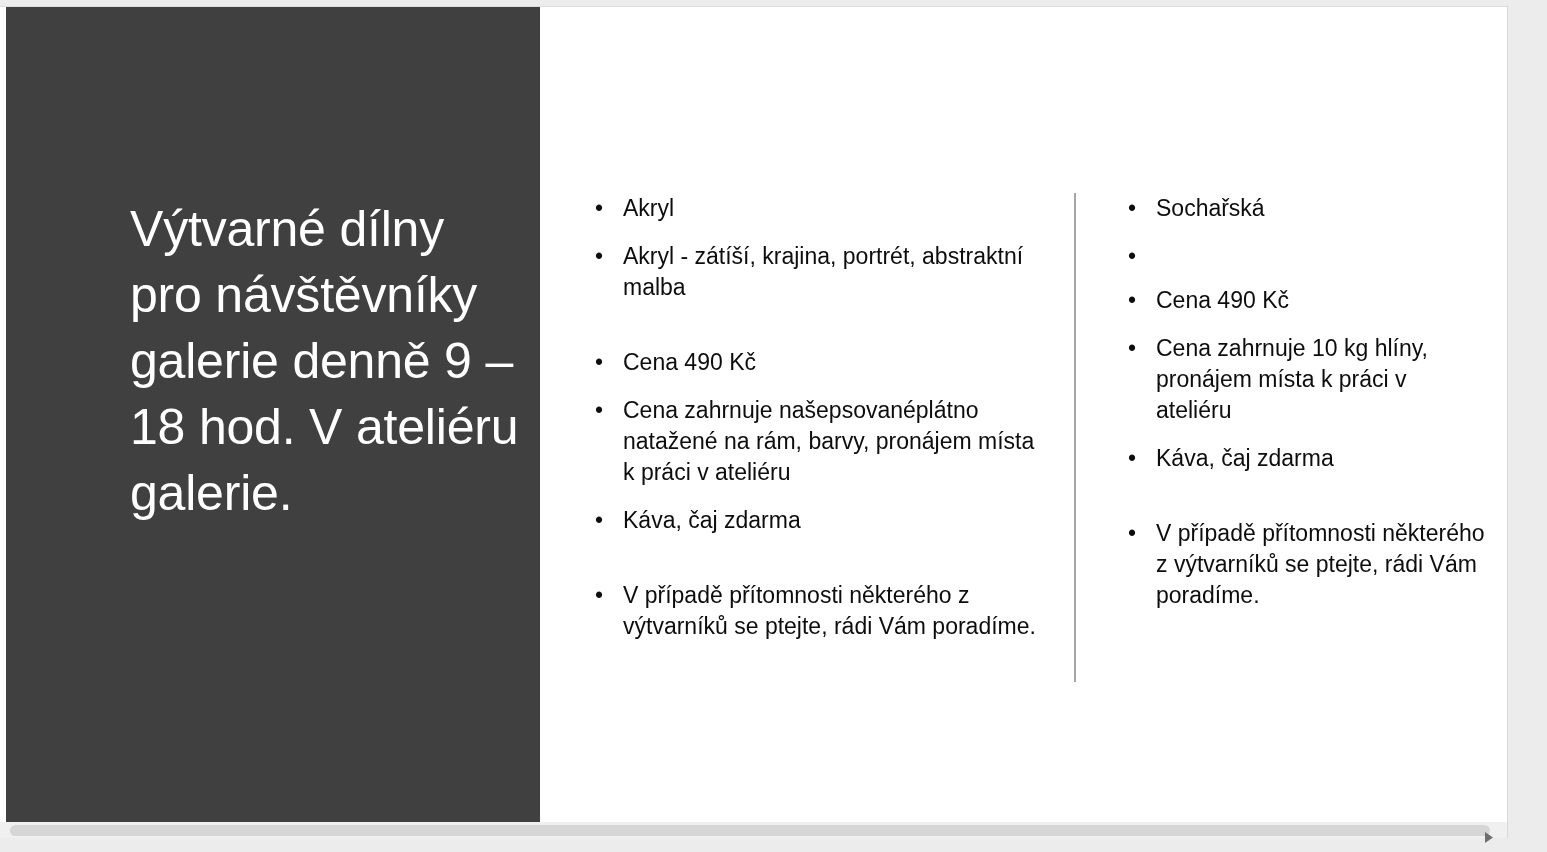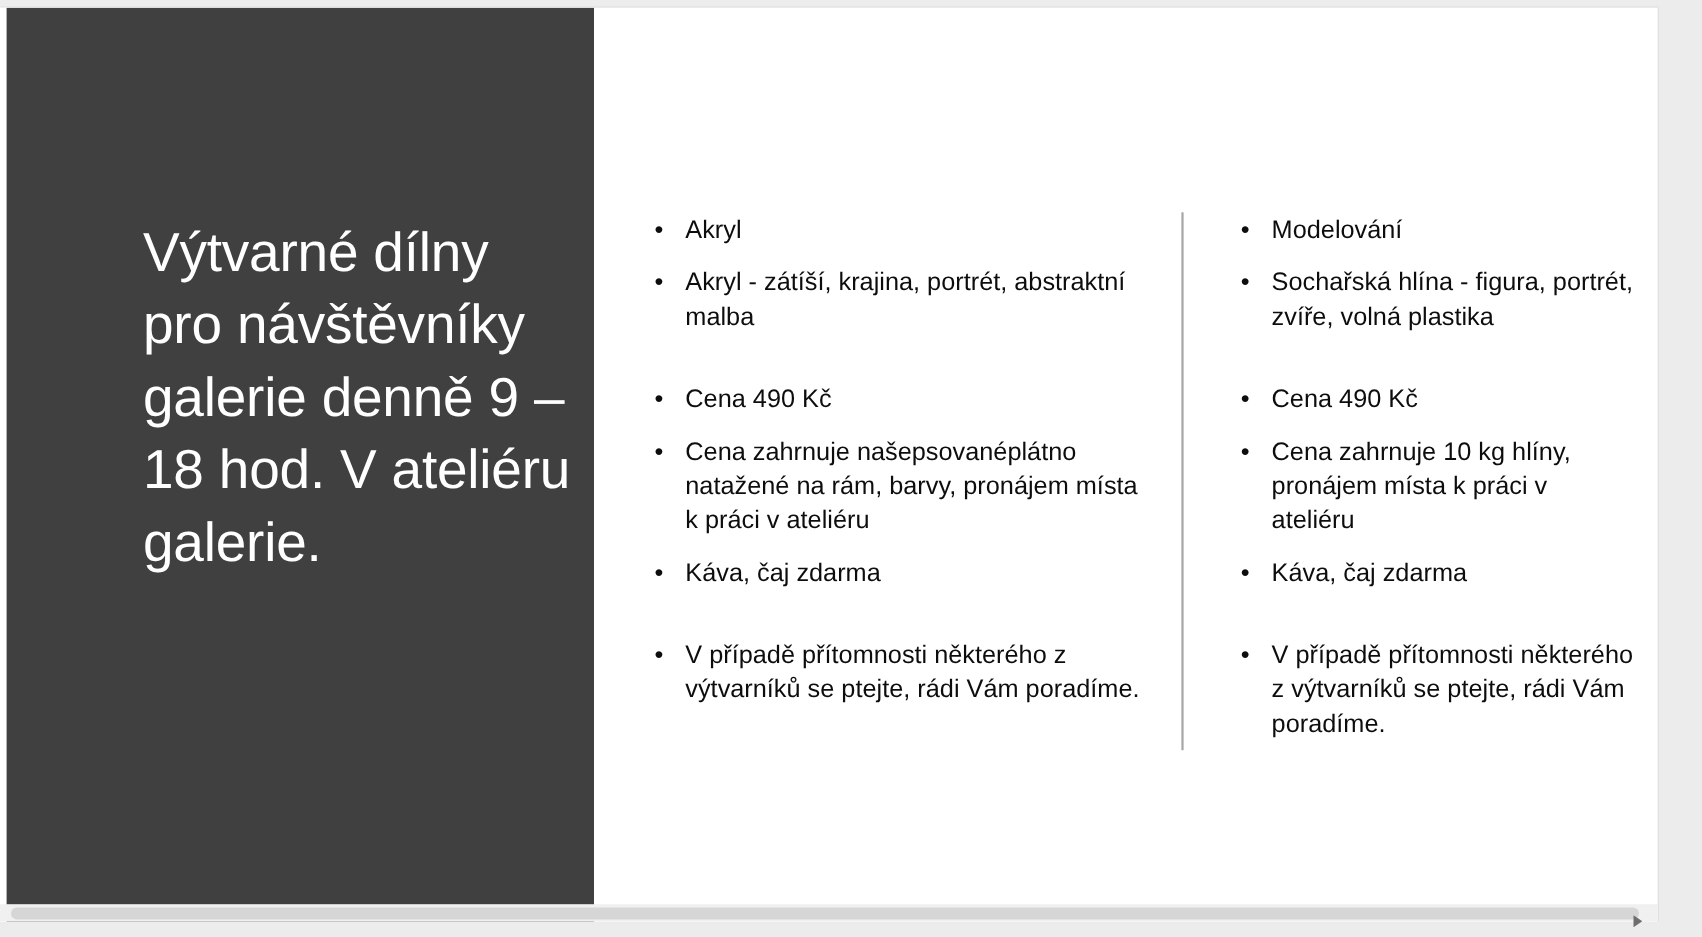--- a/index.html
+++ b/index.html
@@ -255,25 +255,24 @@
           </div>
         </div>
 
       </div>
 
       <div class="bullet-column" id="column-right">
 
         <div class="bullet-group">
           <div class="bullet-item">
             <span class="bullet-marker">•</span>
-            <span>Modelování</span>
-          </div>
-          <div class="bullet-item">
-            <span class="bullet-marker">•</span>
-            <span>Sochařská hlína - figura, portrét, zvíře, volná plastika</span>
+            <span>Sochařská</span>
+          </div>
+          <div class="bullet-item">
+            <span class="bullet-marker">•</span>
           </div>
         </div>
 
         <div class="group-gap"></div>
 
         <div class="bullet-group">
           <div class="bullet-item">
             <span class="bullet-marker">•</span>
             <span>Cena 490 Kč</span>
           </div>

